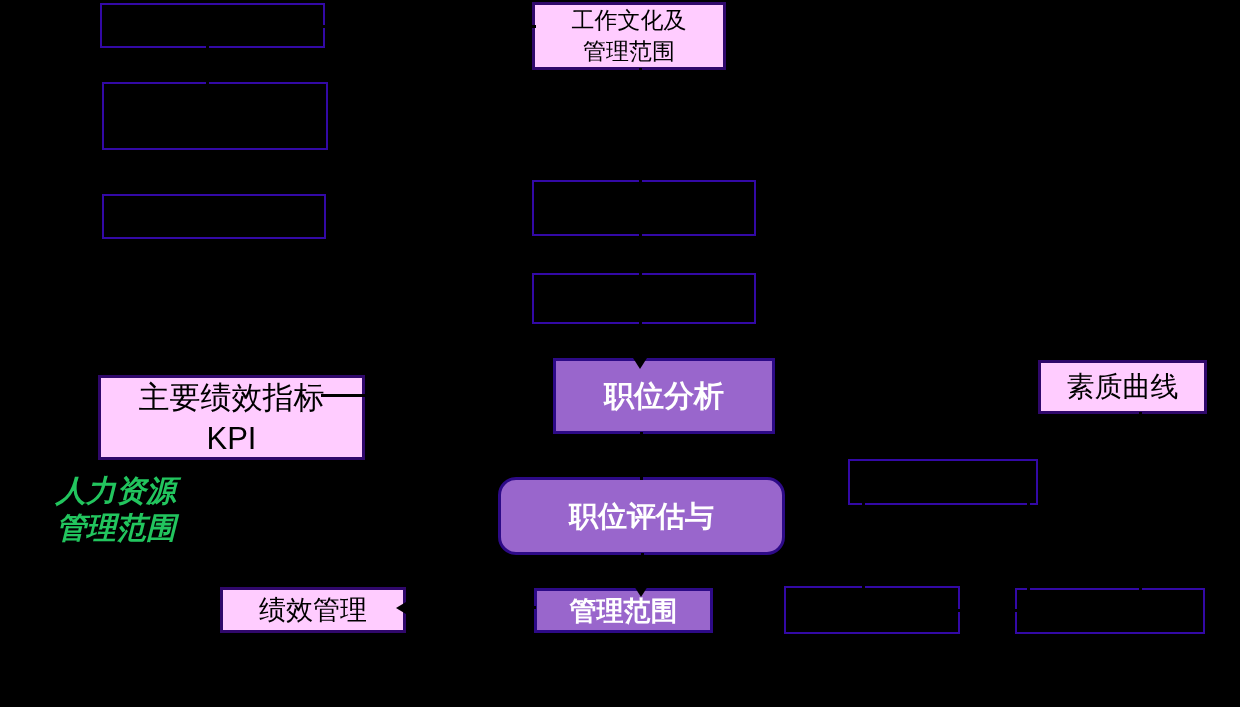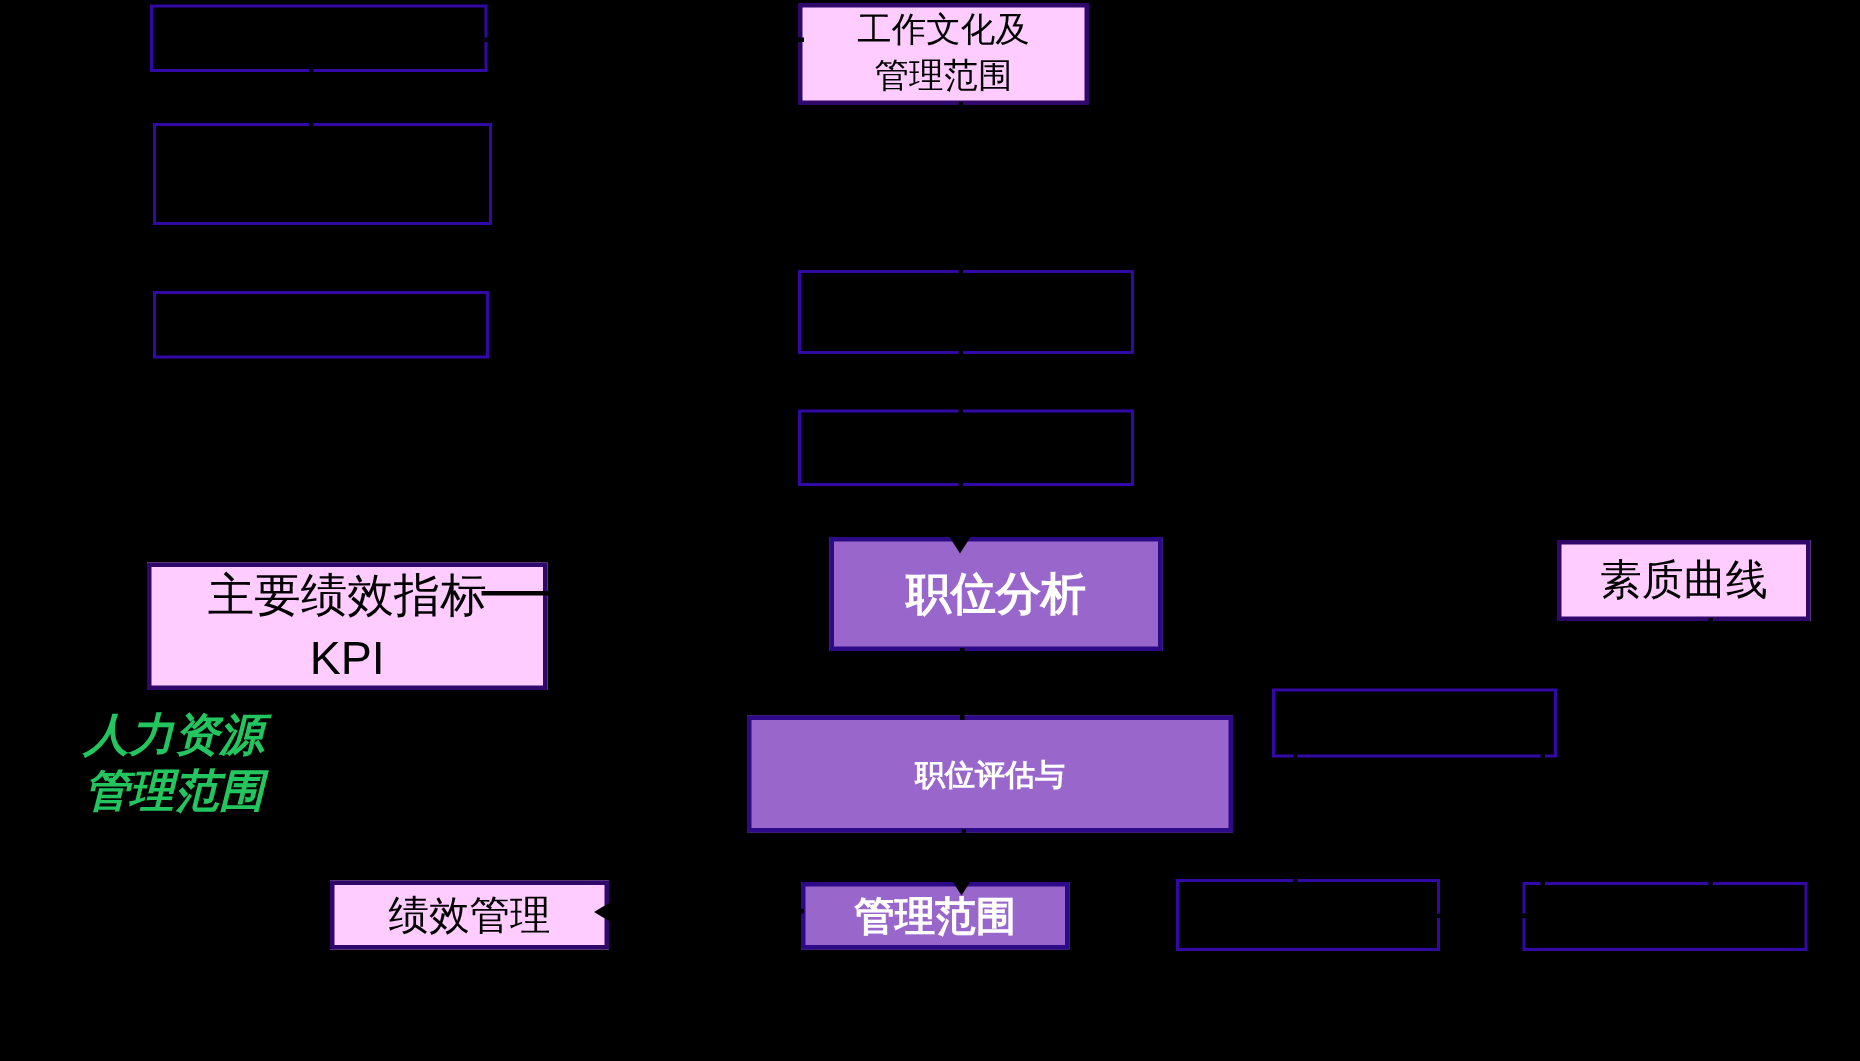--- a/index.html
+++ b/index.html
@@ -109,21 +109,21 @@
   </div>
 
   <div class="box pink-box" style="left:220px;top:587px;width:186px;height:46px;font-size:27px;">
     <span class="line">绩效管理</span>
   </div>
 
   <div class="box purple-box" style="left:553px;top:358px;width:222px;height:76px;font-size:30px;">
     <span class="line">职位分析</span>
   </div>
 
-  <div class="box purple-box" style="left:498px;top:477px;width:324px;height:78px;font-size:20px;line-height:37px;">
+  <div class="box purple-box" style="left:498px;top:477px;width:287px;height:78px;font-size:29px;line-height:37px;border-radius:18px;">
     <span class="line">职位评估与</span>
   </div>
 
   <div class="box purple-box" style="left:534px;top:588px;width:179px;height:45px;font-size:27px;">
     <span class="line">管理范围</span>
   </div>
 
   <div class="hr-scope">
     <span class="line">人力资源</span>
     <span class="line">管理范围</span>

